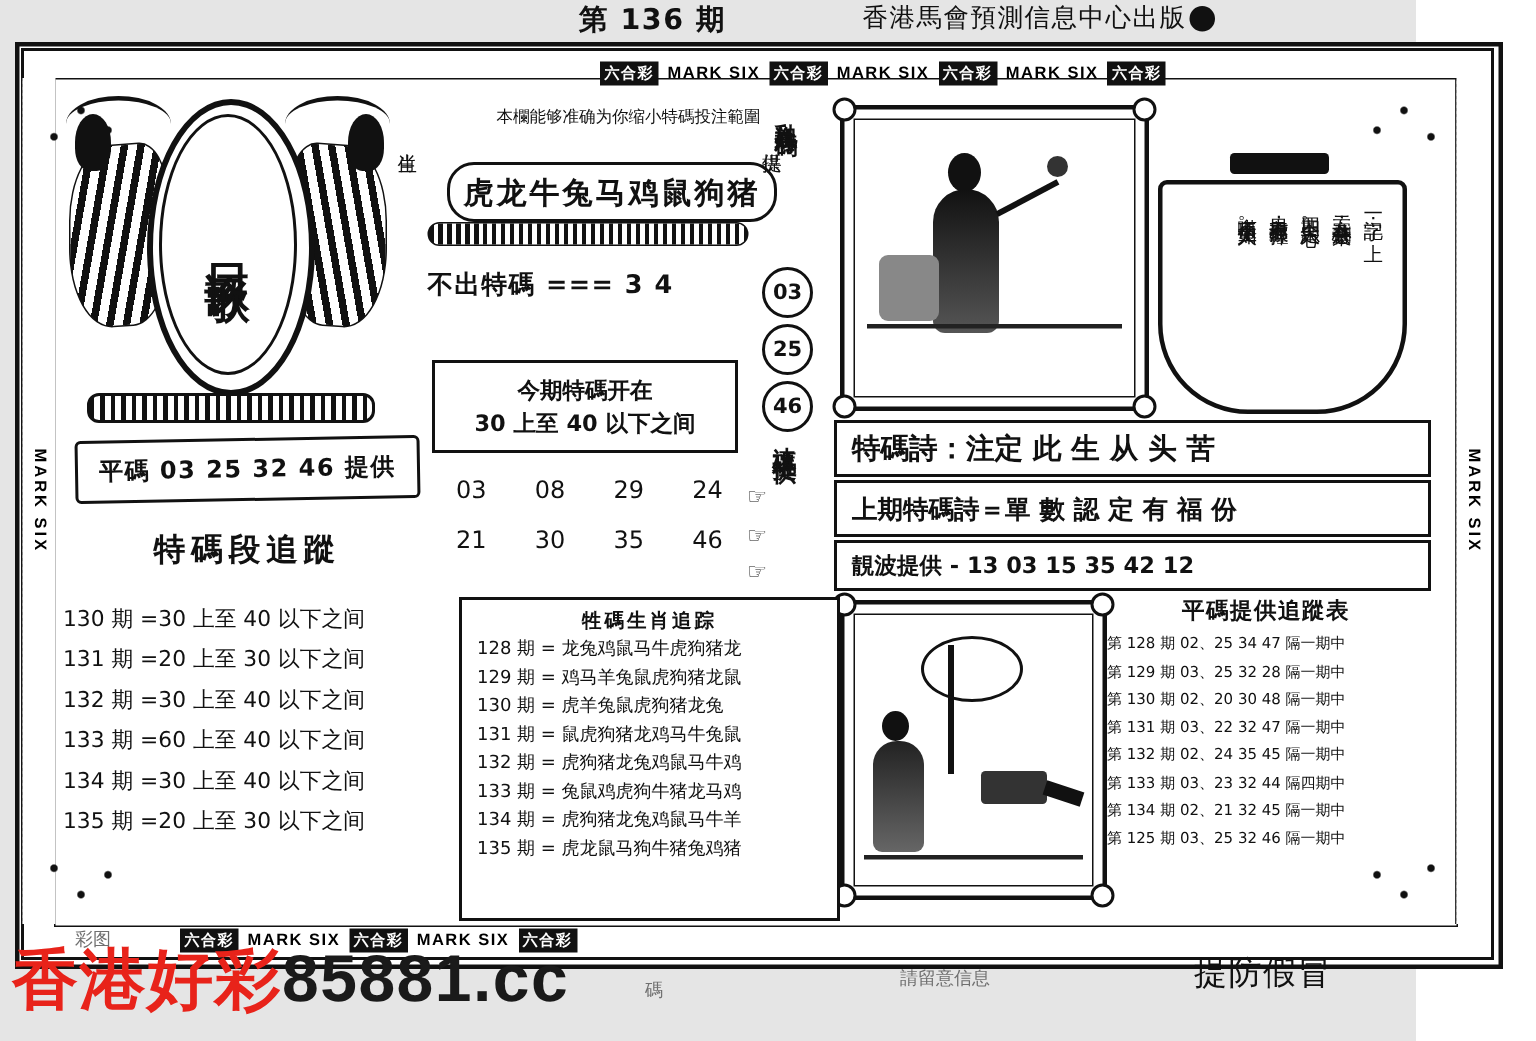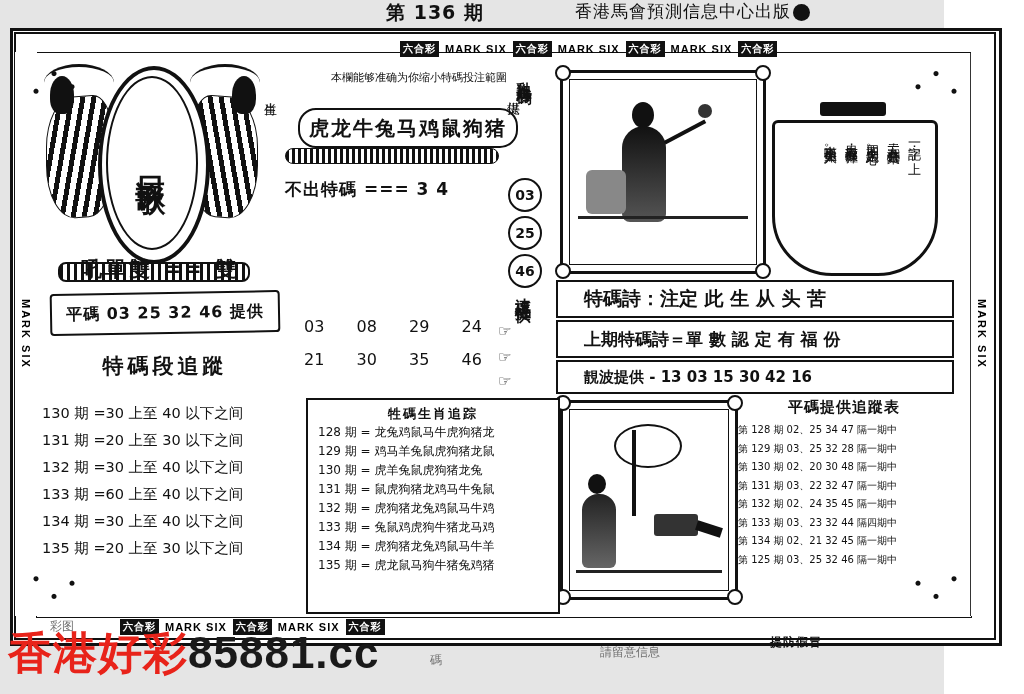--- a/index.html
+++ b/index.html
@@ -262,21 +262,21 @@
     content:"";position:absolute;left:0;top:10px;width:66px;height:14px;
     background:#111;border-radius:3px;
   }
 
   
   .band-box{
     position:absolute;border:2px solid #111;background:#fff;
     display:flex;align-items:center;
     font-weight:bold;color:#111;
   }
-  .band-box .t{padding-left:26px;white-space:nowrap;}
+  .band-box .t{padding-left:10px;white-space:nowrap;}
 
   
   .track2{
     position:absolute;left:738px;top:398px;width:212px;height:196px;
   }
   .track2 .head{
     font-size:15px;font-weight:bold;text-align:center;color:#111;
     letter-spacing:1px;margin-bottom:4px;
   }
   .track2 .row{
@@ -303,22 +303,22 @@
     font-family:"Liberation Sans", sans-serif;
     font-weight:bold;
     font-size:44px;
     letter-spacing:1px;
     display:flex;align-items:center;
     white-space:nowrap;
   }
   .wm .red{color:#e8231a;}
   .wm .dark{color:#1a1a1a;}
   .wm-note{
-    position:absolute;left:770px;top:634px;width:200px;height:24px;
-    font-size:12px;font-weight:bold;color:#111;letter-spacing:1px;
+    position:absolute;left:796px;top:634px;width:200px;height:24px;
+    font-size:22px;font-weight:normal;color:#111;letter-spacing:1px;
   }
   .faint{
     position:absolute;color:#6f6f6f;font-size:12px;
   }
   .corner-orn{
     position:absolute;width:60px;height:44px;
     background:
       radial-gradient(circle at 10% 80%, #111 0 2px, transparent 3px),
       radial-gradient(circle at 40% 40%, #111 0 2px, transparent 3px),
       radial-gradient(circle at 70% 70%, #111 0 2px, transparent 3px);
@@ -368,40 +368,43 @@
     <div class="leaf" style="left:4px;top:8px;"></div>
     <div class="leaf" style="left:150px;top:8px;transform:scaleX(-1);"></div>
     <div class="oval"></div>
     <div class="oval2"></div>
     <div class="oval-text">日诼歌</div>
     <div class="emblem-ribbon">
       <div class="rb"></div>
     </div>
   </div>
 
-  <div class="lbl-dan">吼單雙 == 雙</div>
   <div class="pingma-box">平碼 03  25  32  46 提供</div>
   <div class="temaduan">特碼段追蹤</div>
 
   <div class="track-list">
     <div class="row">130 期 =30 上至 40 以下之间</div>
     <div class="row">131 期 =20 上至 30 以下之间</div>
     <div class="row">132 期 =30 上至 40 以下之间</div>
     <div class="row">133 期 =60 上至 40 以下之间</div>
     <div class="row">134 期 =30 上至 40 以下之间</div>
     <div class="row">135 期 =20 上至 30 以下之间</div>
   </div>
 
   <div class="mid-head">本欄能够准确为你缩小特碼投注範圍</div>
   <div class="sx-left">生肖</div>
   <div class="sx-right">提供</div>
   <div class="zodiac-box">虎龙牛兔马鸡鼠狗猪</div>
   <div class="zodiac-shadow"></div>
   <div class="buchu">不出特碼 ===   3    4</div>
 
+  <div class="range-box">
+    <div>今期特碼开在</div>
+    <div>30 上至 40 以下之间</div>
+  </div>
 
   <div class="nums-grid">
     <div>03</div>
     <div>08</div>
     <div>29</div>
     <div>24</div>
     <div>21</div>
     <div>30</div>
     <div>35</div>
     <div>46</div>
@@ -442,21 +445,21 @@
     </div>
   </div>
 
   <div class="band-box" style="left:556px;top:280px;width:394px;height:34px;font-size:19px;">
     <span class="t">特碼詩：注定 此 生 从 头 苦</span>
   </div>
   <div class="band-box" style="left:556px;top:320px;width:394px;height:34px;font-size:17px;">
     <span class="t">上期特碼詩＝單 數 認 定 有 福 份</span>
   </div>
   <div class="band-box" style="left:556px;top:360px;width:394px;height:30px;font-size:15px;">
-    <span class="t">靚波提供 -   13    03     15     30  42  16</span>
+    <span class="t">靚波提供 -   13    03     15     35  42  12</span>
   </div>
 
   <div class="pic" style="left:560px;top:400px;width:172px;height:194px;">
     <div class="corner c1"></div>
     <div class="corner c2"></div>
     <div class="corner c3"></div>
     <div class="corner c4"></div>
     <div class="inner">
       <div class="figure" style="left:18px;top:64px;width:18px;height:20px;border-radius:50%;"></div>
       <div class="figure" style="left:12px;top:84px;width:34px;height:74px;border-radius:16px 16px 6px 6px;background:linear-gradient(180deg,#222,#666);"></div>

